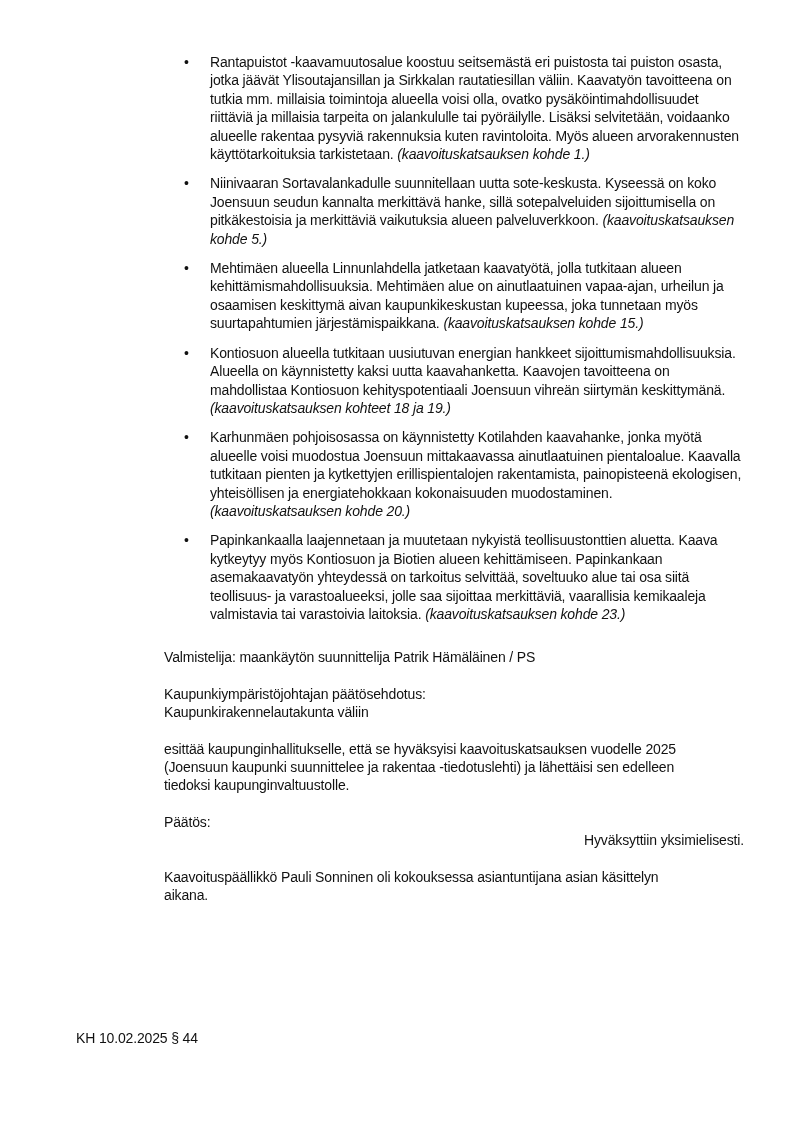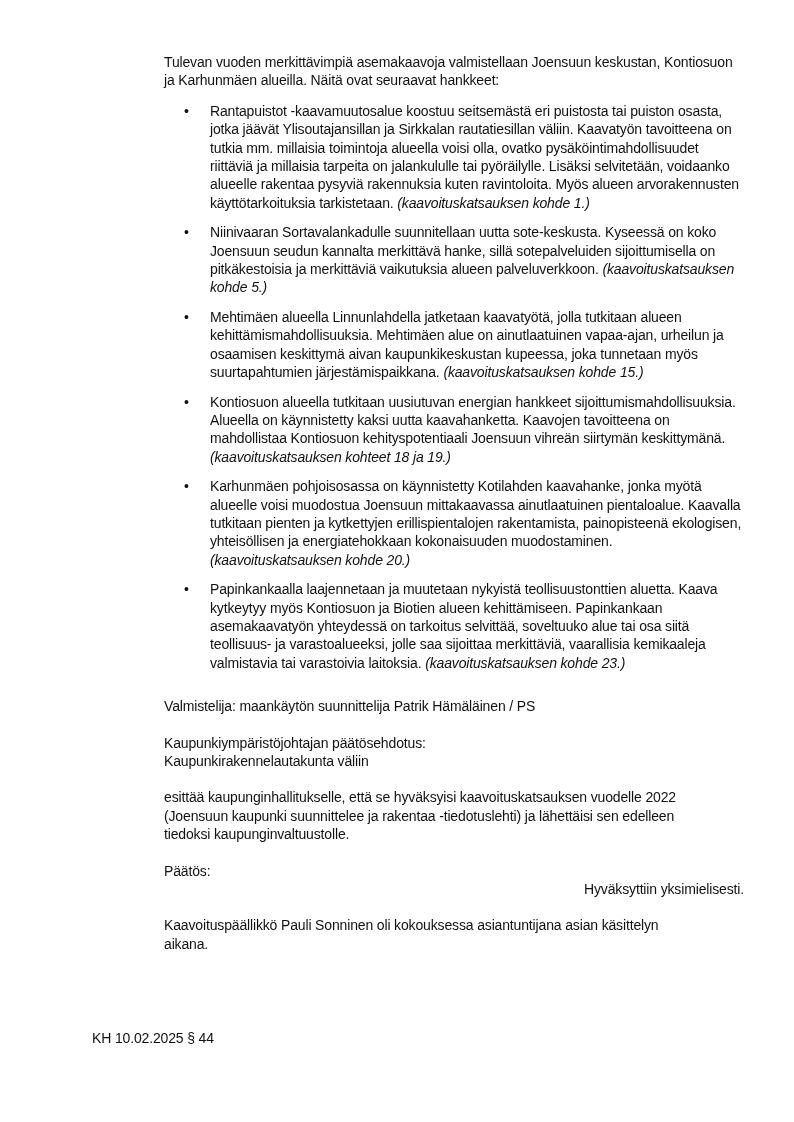--- a/index.html
+++ b/index.html
@@ -21,28 +21,27 @@
   .bullet {
     position: absolute; left: 20px; top: 0; font-size: 14px;
   }
   .ref { font-style: italic; }
   .preparer { margin-top: 25px; margin-bottom: 18px; }
   .heading { font-weight: normal; }
   .proposal-body { margin-top: 18px; margin-bottom: 18px; width: 540px; }
   .decision-text { margin-bottom: 18px; text-align: right; }
   .expert { width: 540px; }
   .footer-ref {
-    position: absolute; left: 92px; top: 1029px; line-height: 18px; letter-spacing: -0.15px;
+    position: absolute; left: 76px; top: 1029px; line-height: 18px; letter-spacing: -0.15px;
   }
 </style>
 </head>
 <body>
 
 <div class="content">
-  <p class="intro">Tulevan vuoden merkittävimpiä asemakaavoja valmistellaan Joensuun keskustan, Kontiosuon ja Karhunmäen alueilla. Näitä ovat seuraavat hankkeet:</p>
 
   <ul class="projects">
     <li>
       <span class="bullet">•</span>
       <span>Rantapuistot -kaavamuutosalue koostuu seitsemästä eri puistosta tai puiston osasta, jotka jäävät Ylisoutajansillan ja Sirkkalan rautatiesillan väliin. Kaavatyön tavoitteena on tutkia mm. millaisia toimintoja alueella voisi olla, ovatko pysäköintimahdollisuudet riittäviä ja millaisia tarpeita on jalankululle tai pyöräilylle. Lisäksi selvitetään, voidaanko alueelle rakentaa pysyviä rakennuksia kuten ravintoloita. Myös alueen arvorakennusten käyttötarkoituksia tarkistetaan.</span>
       <span class="ref"> (kaavoituskatsauksen kohde 1.)</span>
     </li>
     <li>
       <span class="bullet">•</span>
       <span>Niinivaaran Sortavalankadulle suunnitellaan uutta sote-keskusta. Kyseessä on koko Joensuun seudun kannalta merkittävä hanke, sillä sotepalveluiden sijoittumisella on pitkäkestoisia ja merkittäviä vaikutuksia alueen palveluverkkoon.</span>
@@ -67,20 +66,20 @@
       <span class="bullet">•</span>
       <span>Papinkankaalla laajennetaan ja muutetaan nykyistä teollisuustonttien aluetta. Kaava kytkeytyy myös Kontiosuon ja Biotien alueen kehittämiseen. Papinkankaan asemakaavatyön yhteydessä on tarkoitus selvittää, soveltuuko alue tai osa siitä teollisuus- ja varastoalueeksi, jolle saa sijoittaa merkittäviä, vaarallisia kemikaaleja valmistavia tai varastoivia laitoksia.</span>
       <span class="ref"> (kaavoituskatsauksen kohde 23.)</span>
     </li>
   </ul>
 
   <p class="preparer">Valmistelija: maankäytön suunnittelija Patrik Hämäläinen / PS</p>
 
   <p class="heading">Kaupunkiympäristöjohtajan päätösehdotus:</p>
   <p>Kaupunkirakennelautakunta väliin</p>
-  <p class="proposal-body">esittää kaupunginhallitukselle, että se hyväksyisi kaavoituskatsauksen vuodelle 2022 (Joensuun kaupunki suunnittelee ja rakentaa -tiedotuslehti) ja lähettäisi sen edelleen tiedoksi kaupunginvaltuustolle.</p>
+  <p class="proposal-body">esittää kaupunginhallitukselle, että se hyväksyisi kaavoituskatsauksen vuodelle 2025 (Joensuun kaupunki suunnittelee ja rakentaa -tiedotuslehti) ja lähettäisi sen edelleen tiedoksi kaupunginvaltuustolle.</p>
 
   <p class="heading">Päätös:</p>
   <p class="decision-text">Hyväksyttiin yksimielisesti.</p>
   <p class="expert">Kaavoituspäällikkö Pauli Sonninen oli kokouksessa asiantuntijana asian käsittelyn aikana.</p>
 </div>
 
 <div class="footer-ref">KH 10.02.2025 § 44</div>
 
 </body></html>

